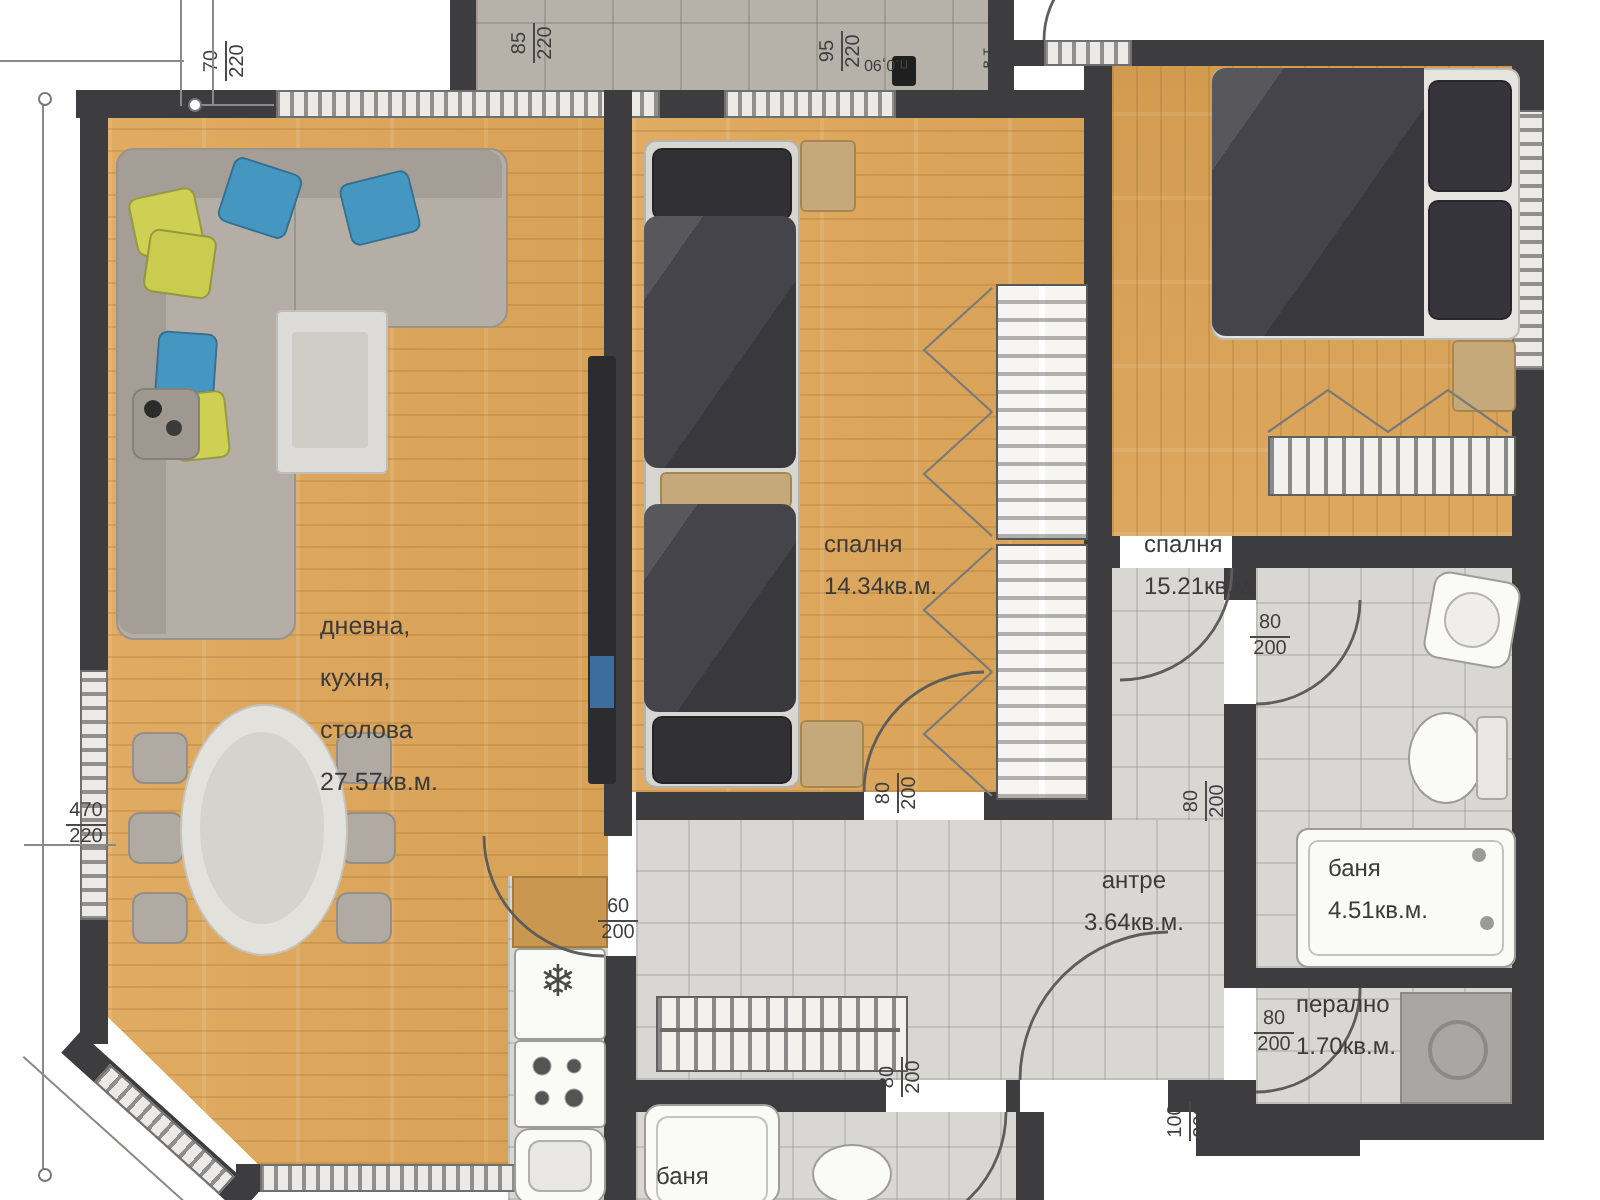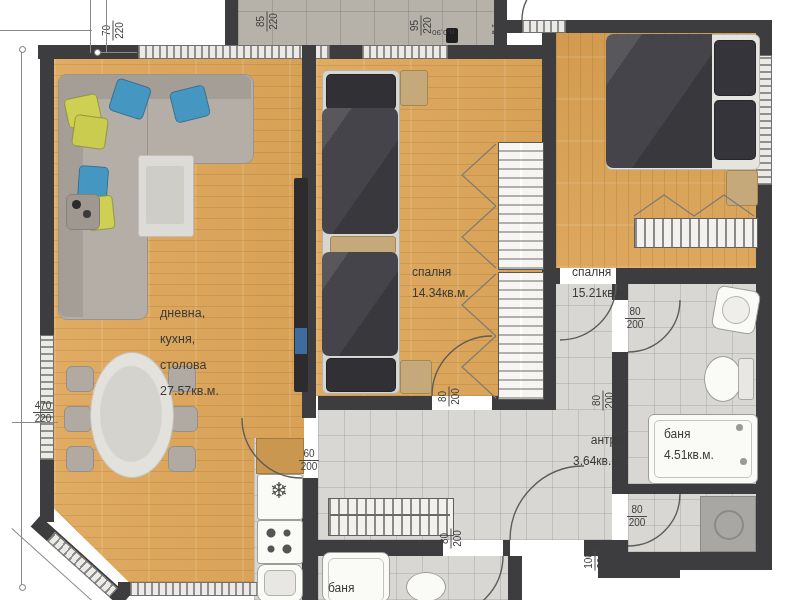--- a/index.html
+++ b/index.html
@@ -226,21 +226,25 @@
     <div>14.34кв.м.</div>
   </div>
   <div class="lbl lbl-left" style="left:572px;top:262px;">
     <div>спалня</div>
     <div>15.21кв.м.</div>
   </div>
   <div class="lbl lbl-left" style="left:664px;top:424px;">
     <div>баня</div>
     <div>4.51кв.м.</div>
   </div>
-  <div class="lbl" style="left:573px;top:430px;text-align:right;">
+  <div class="lbl lbl-left" style="left:648px;top:492px;">
+    <div>перално</div>
+    <div>1.70кв.м.</div>
+  </div>
+  <div class="lbl" style="left:542px;top:430px;">
     <div>антре</div>
     <div>3.64кв.м.</div>
   </div>
   <div class="lbl" style="left:328px;top:578px;">
     <div>баня</div>
   </div>
 
   <div class="dim rot" style="left:96px;top:18px;">
     <span>70</span>
       <span class="b">220</span>

